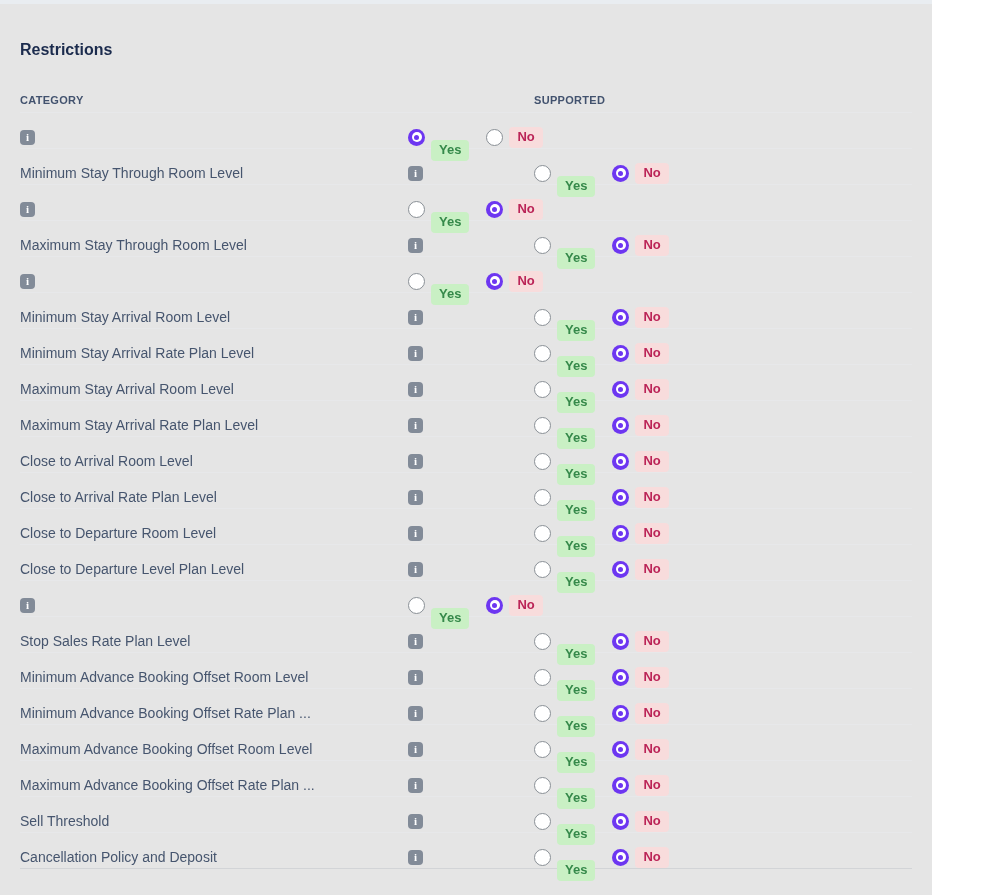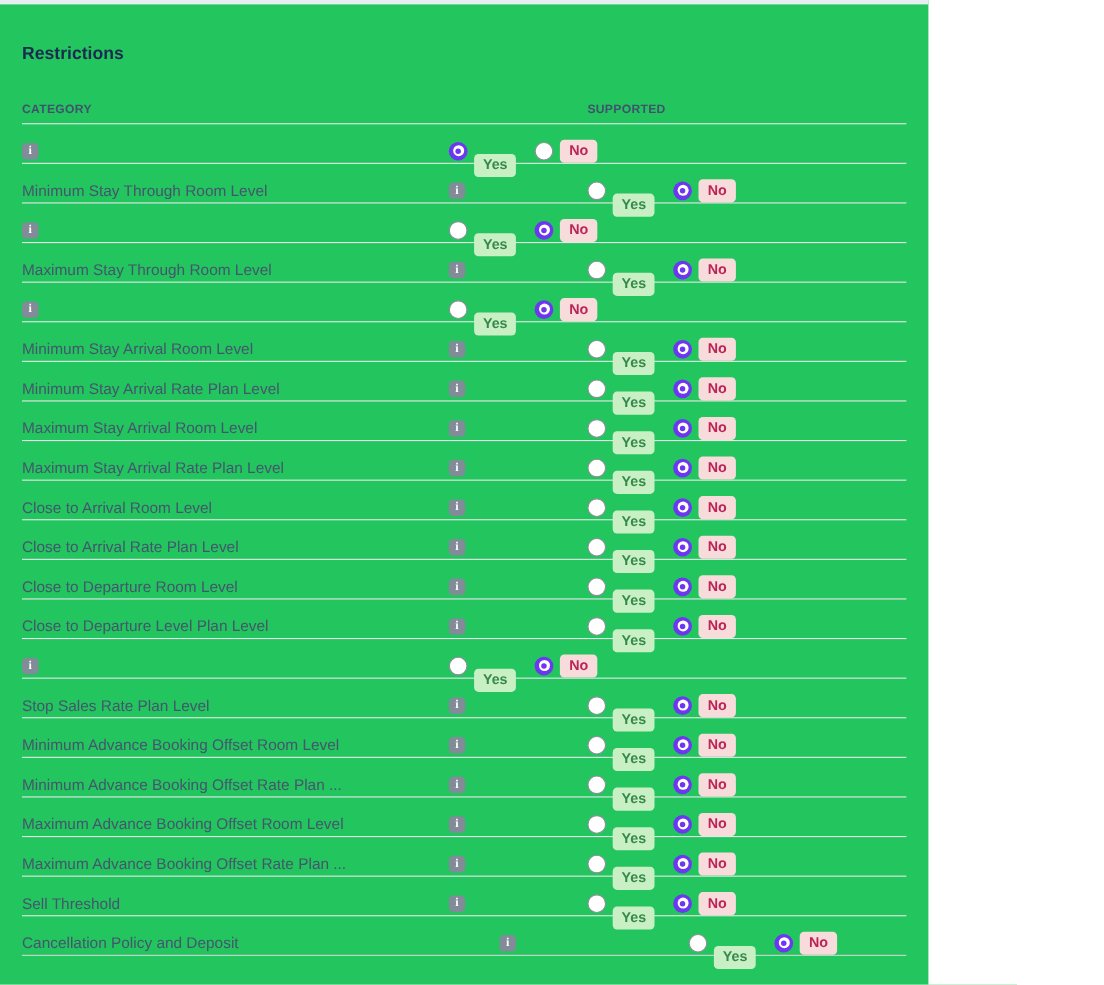--- a/index.html
+++ b/index.html
@@ -4,21 +4,21 @@
 <style>
   * { margin: 0; padding: 0; box-sizing: border-box; }
   html, body { background: #ffffff; }
   body {
     font-family: "Liberation Sans", sans-serif;
     width: 1004px;
     height: 895px;
     overflow: hidden;
     color: var(--label, #46556e);
   }
-  .screen { width: 844px; height: 895px; background: #22c55e; position: relative; }
+  .screen { width: 932px; height: 895px; background: #e5e5e5; position: relative; }
 
   .topbar {
     height: 4px;
     width: 100%;
     background: var(--topbar, #e9edf1);
   }
 
   .title {
     margin: 36px 20px 0 20px;
     font-size: 16px;
@@ -46,21 +46,21 @@
     font-weight: 700;
     letter-spacing: 0.3px;
     color: var(--header-text, #42526e);
     text-transform: uppercase;
   }
 
   .row {
     height: 36px;
     border-bottom: 1px solid var(--divider, #e7e8ea);
   }
-  .row:last-child { border-bottom: 1px solid var(--bottom-divider, #d2d4d7); gap: 46px; }
+  .row:last-child { border-bottom: 1px solid var(--bottom-divider, #d2d4d7); }
 
   .cat {
     font-size: 14px;
     color: var(--label, #46556e);
     white-space: nowrap;
     overflow: hidden;
   }
 
   .icon-cell { display: flex; align-items: center; }
   .info {

